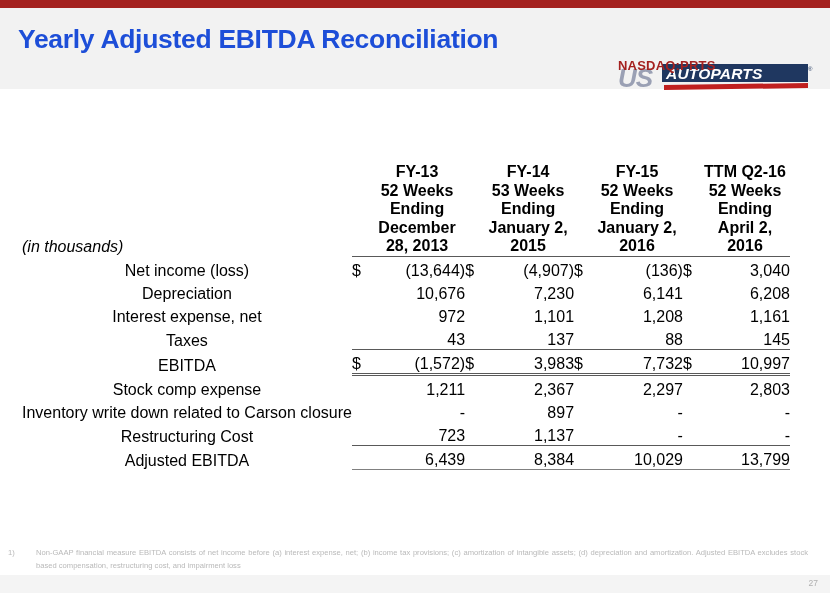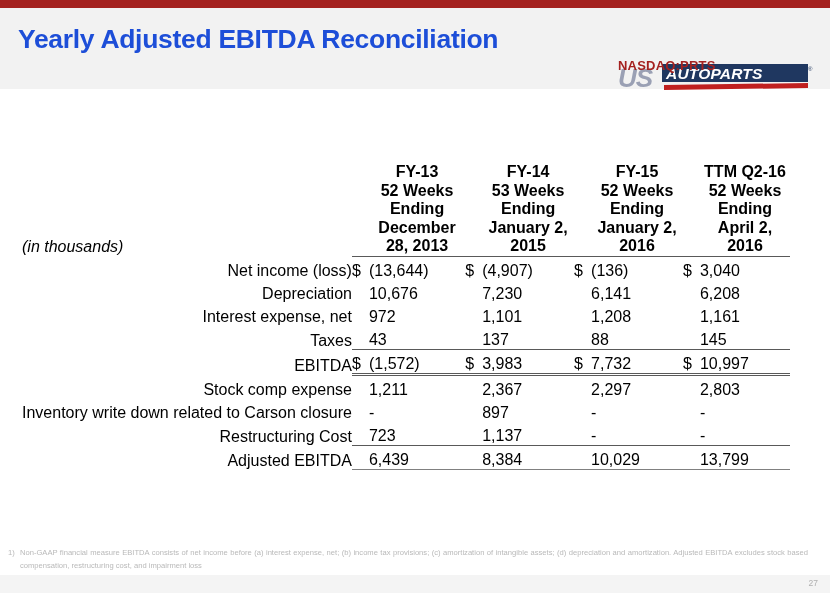--- a/index.html
+++ b/index.html
@@ -30,23 +30,23 @@
   }
 
   
   .tbl{
     position:absolute;left:22px;top:160px;width:768px;
     border-collapse:collapse;
     font-size:16px;color:#000;
   }
   .tbl td,.tbl th{padding:0;vertical-align:bottom;}
 
-  .lbl{text-align:right;font-weight:normal;white-space:nowrap;padding-right:6px;}
+  .lbl{text-align:center;font-weight:normal;white-space:nowrap;padding-right:6px;}
   .cur{width:14px;text-align:left;font-weight:normal;}
-  .num{text-align:left;font-weight:normal;padding-right:4px;}
+  .num{text-align:right;font-weight:normal;padding-right:4px;}
 
   .hrow td{font-weight:bold;text-align:center;padding-bottom:1px;height:21px;}
   .hrow td.lbl{text-align:left;font-weight:normal;}
   .hitalic{font-style:italic;font-weight:normal !important;text-align:left !important;}
   .underhead td.rule{border-bottom:1.6px solid #595959;}
 
   .datarow td{height:23px;}
 
   .toprule td.rule{border-top:1.6px solid #595959;}
   .dblrule td.rule{border-bottom:3px double #595959;}
@@ -57,21 +57,21 @@
   col.c-cur{width:20px;}
   col.c-num{width:103px;}
 
   
   .footnote{
     position:absolute;left:8px;top:546px;width:800px;
     font-size:7.6px;line-height:1.75;color:#b9b9b9;
     text-align:justify;
   }
   .footnote .fnum{position:absolute;left:0;top:0;}
-  .footnote .ftext{display:block;margin-left:12px;}
+  .footnote .ftext{display:block;margin-left:28px;}
   .footband{position:absolute;left:0;top:575px;width:830px;height:18px;background:#f4f4f4;}
   .pageno{
     position:absolute;right:12px;top:578px;
     font-size:8.5px;color:#b0b0b0;
   }
 </style>
 </head>
 <body>
 
 <div class="slide">

